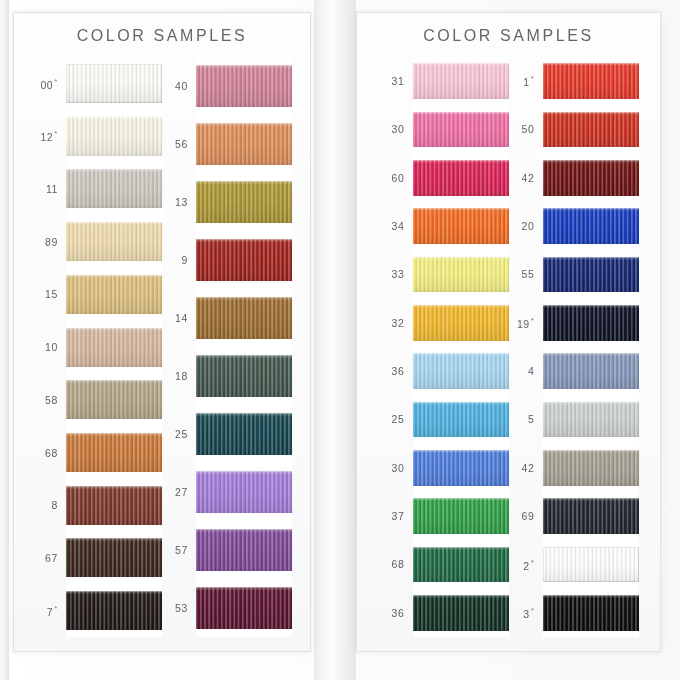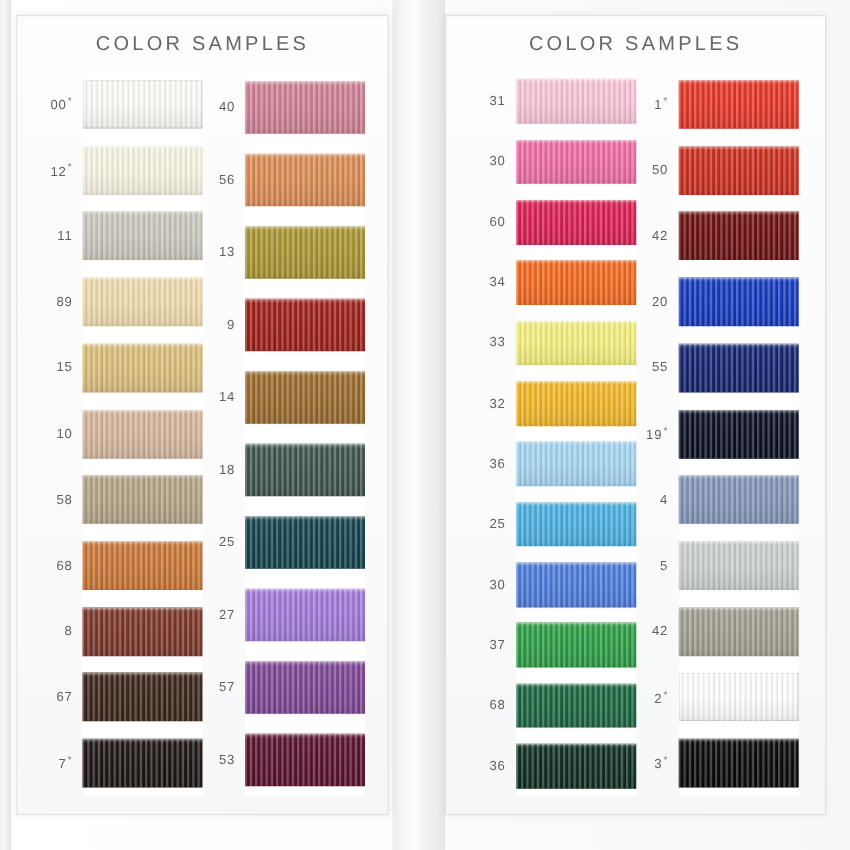--- a/index.html
+++ b/index.html
@@ -433,20 +433,26 @@
               <div class="ribbon" style="background: rgb(201, 205, 205);"></div>
             </div>
           </div>
           <div class="swatch-row">
             <div class="swatch-label">42</div>
             <div class="ribbon-slot">
               <div class="ribbon" style="background: rgb(160, 156, 143);"></div>
             </div>
           </div>
           <div class="swatch-row">
+            <div class="swatch-label">69</div>
+            <div class="ribbon-slot">
+              <div class="ribbon" style="background: rgb(29, 34, 44);"></div>
+            </div>
+          </div>
+          <div class="swatch-row">
             <div class="swatch-label">2<span class="star">*</span></div>
             <div class="ribbon-slot">
               <div class="ribbon" style="background: rgb(253, 253, 253); box-shadow: rgba(200, 202, 206, 0.55) 0px 0px 0px 1px inset;"></div>
             </div>
           </div>
           <div class="swatch-row">
             <div class="swatch-label">3<span class="star">*</span></div>
             <div class="ribbon-slot">
               <div class="ribbon" style="background: rgb(10, 10, 10);"></div>
             </div>

